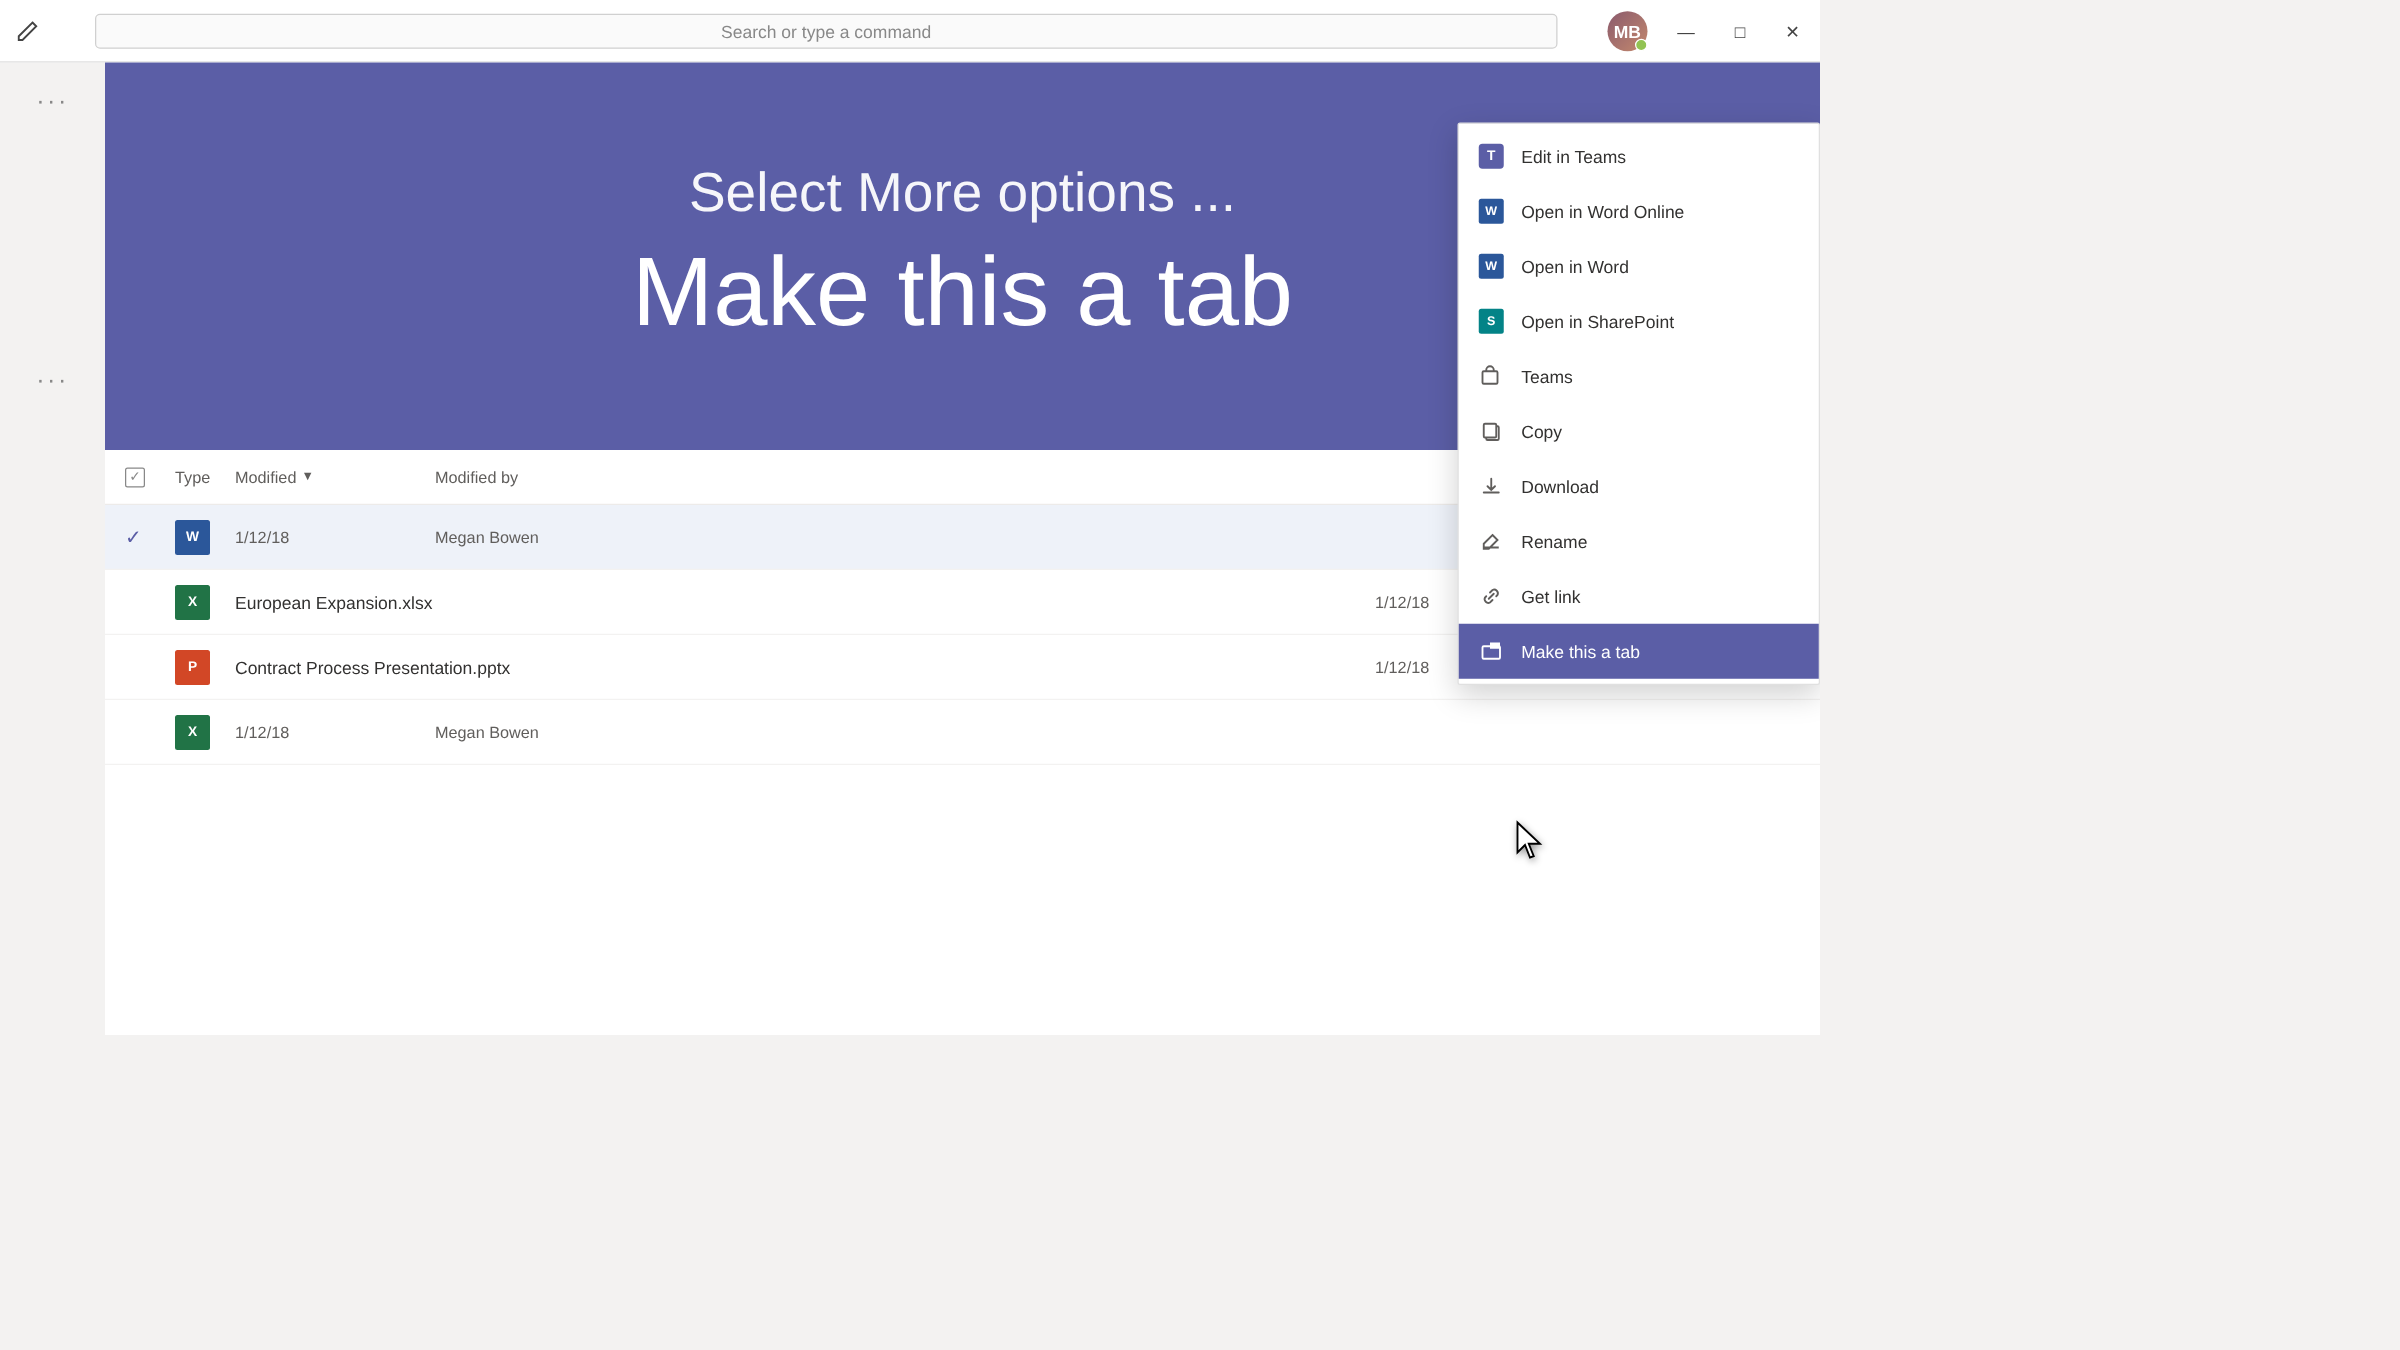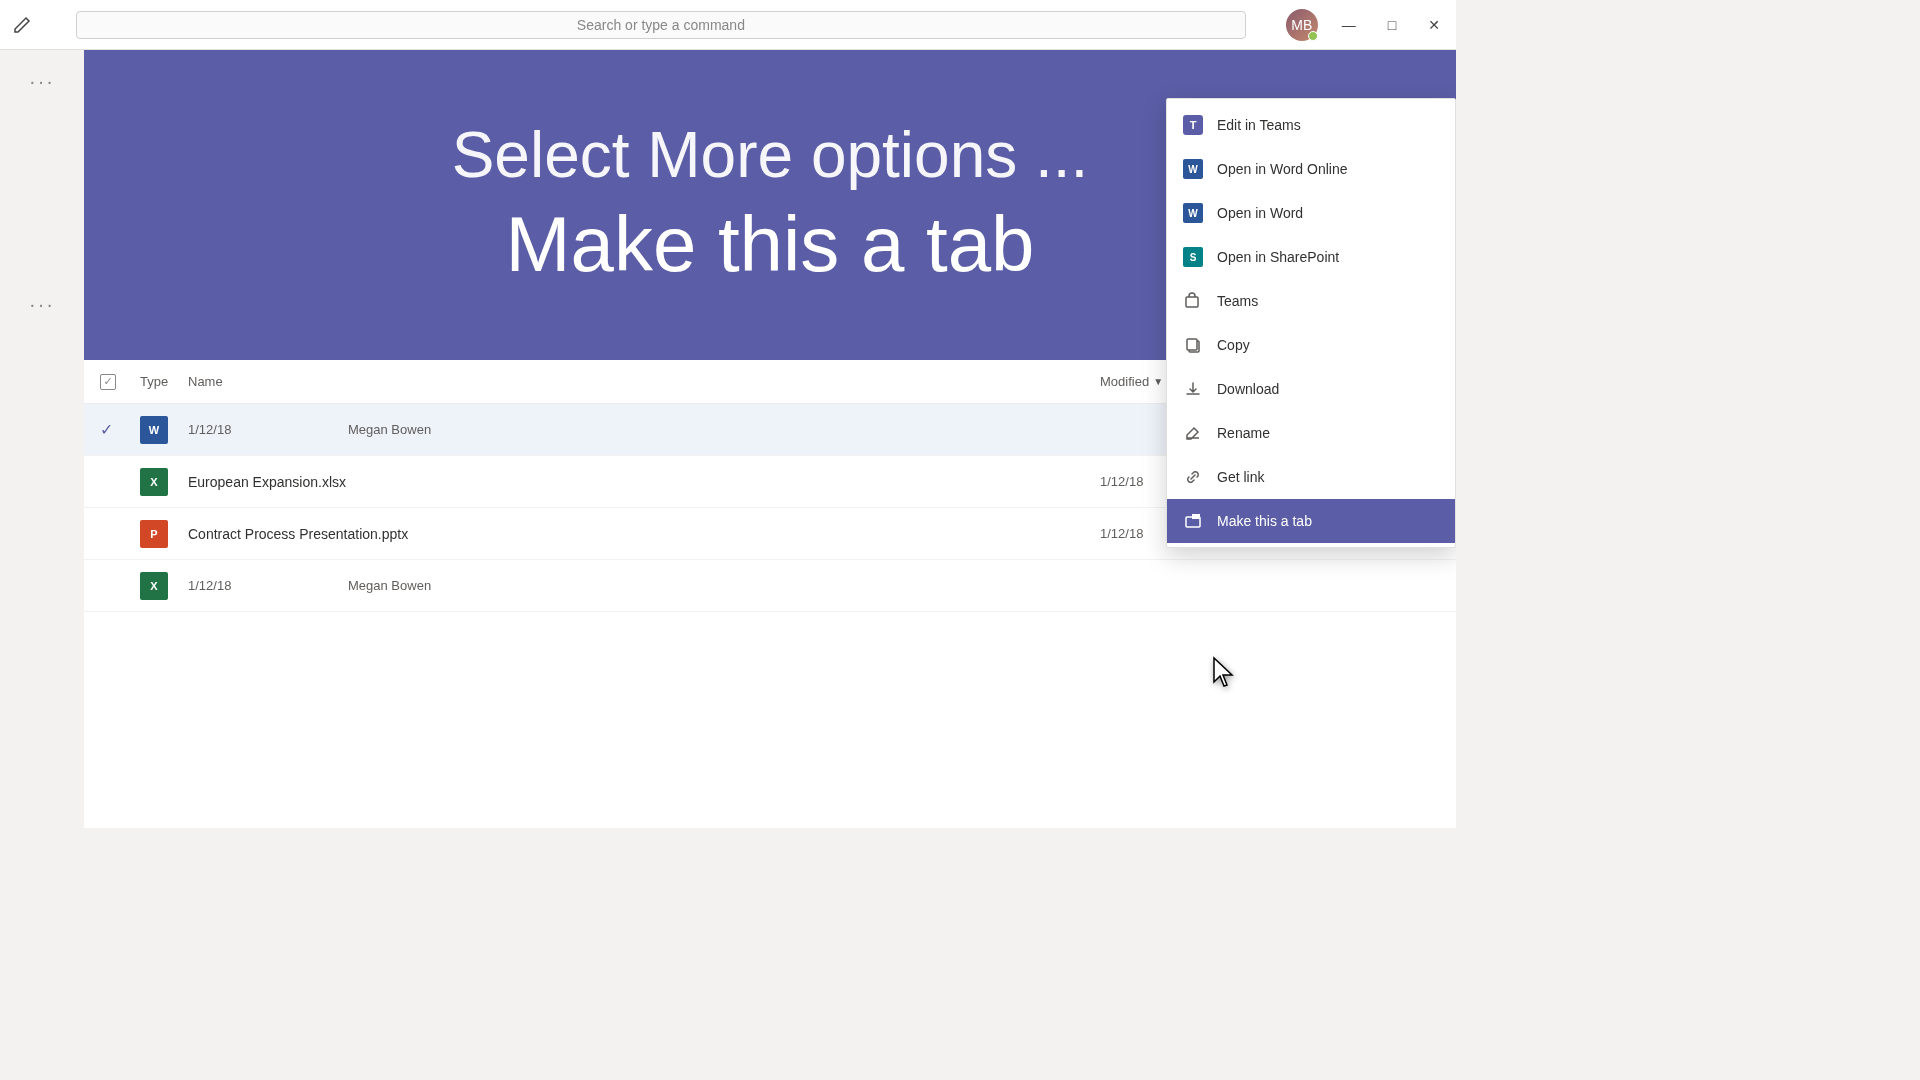--- a/index.html
+++ b/index.html
@@ -49,21 +49,21 @@
     }
     .avatar-container {
       position: relative;
       width: 32px; height: 32px;
     }
     .avatar {
       width: 32px; height: 32px;
       border-radius: 50%;
       background: linear-gradient(135deg, #8a5a6d 0%, #c4896d 100%);
       display: flex; align-items: center; justify-content: center;
-      color: #fff; font-size: 14px; font-weight: 400;
+      color: #fff; font-size: 14px; font-weight: 700;
     }
     .avatar-badge {
       position: absolute;
       bottom: 0; right: 0;
       width: 10px; height: 10px;
       border-radius: 50%;
       background: #92c353;
       border: 1px solid #fff;
     }
     .win-btn {
@@ -108,21 +108,21 @@
     .hero-banner {
       background: #5b5ea6;
       flex: 0 0 310px;
       display: flex;
       flex-direction: column;
       justify-content: center;
       align-items: center;
       padding: 40px;
     }
     .hero-line1 {
-      font-size: 64px;
+      font-size: 44px;
       font-weight: 300;
       color: #fff;
       opacity: 0.95;
       text-align: center;
       line-height: 1.1;
     }
     .hero-line2 {
       font-size: 78px;
       font-weight: 400;
       color: #fff;
@@ -320,23 +320,20 @@
 
       <div class="file-list-header">
         <div class="col-check">
           <div class="check-icon">
             <span style="font-size:11px; color:#888;">✓</span>
           </div>
         </div>
         <div class="col-type">
           <span>Type</span>
         </div>
-        <div class="col-name">
-          <span>Name</span>
-        </div>
         <div class="col-modified">
           <span>Modified</span>
           <span class="sort-arrow">▼</span>
         </div>
         <div class="col-modified-by">
           <span>Modified by</span>
         </div>
       </div>
 
       <div id="file-rows">

